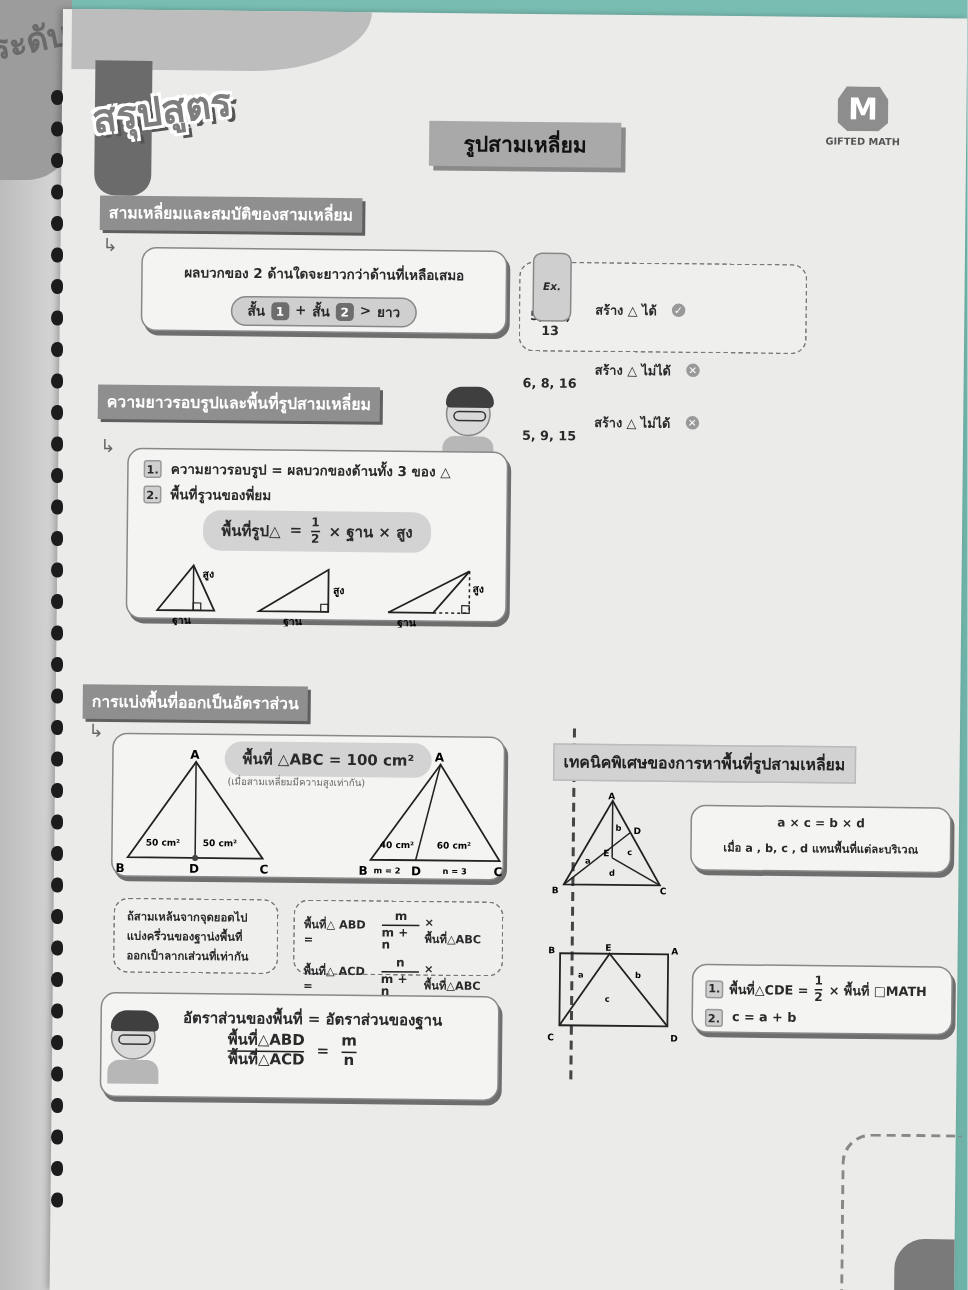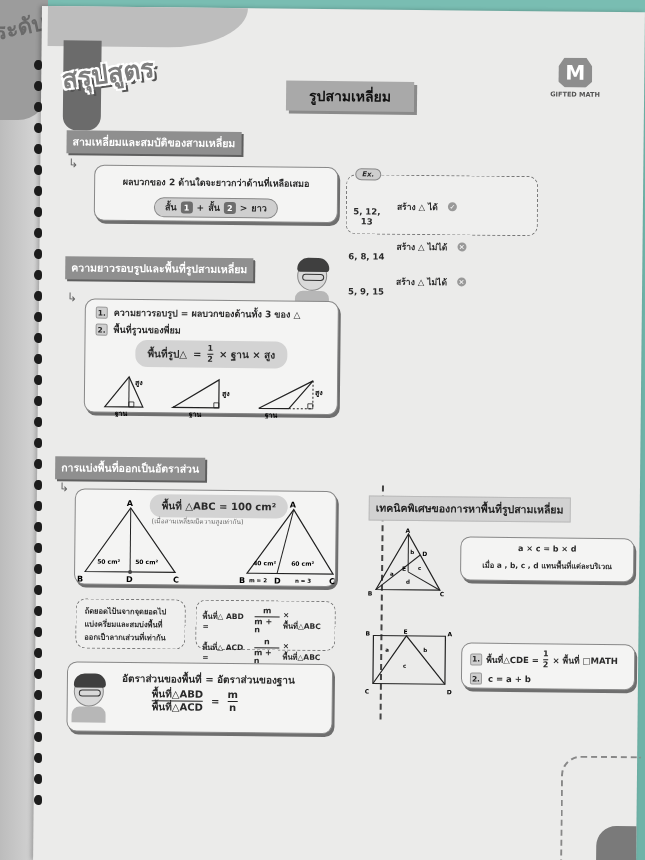--- a/index.html
+++ b/index.html
@@ -57,21 +57,21 @@
   .section-tag.light { background: #d2d2d2; color: #222; box-shadow: none; border: 1px solid #bbb; }
   .arrow-hook { position: absolute; font-size: 12px; color: #666; }
   .card {
     position: absolute; background: #f4f4f3; border: 1.5px solid #888;
     border-radius: 10px; box-shadow: 2px 3px 0 #6e6e6e;
   }
   .dash-card { position: absolute; border: 1.5px dashed #777; border-radius: 10px; background: #efefee; }
   .pill { display: inline-flex; align-items: center; gap: 4px; background: #cfcfcf; border: 1.5px solid #888; border-radius: 12px; padding: 2px 10px; font-size: 9px; font-weight: bold; }
   .num-box { display: inline-flex; width: 12px; height: 12px; background: #6d6d6d; color: #fff; font-size: 8px; align-items: center; justify-content: center; border-radius: 3px; }
   .center-text { text-align: center; font-size: 9px; font-weight: bold; }
-  .ex-tab { position: absolute; left: 8px; top: -7px; background: #cfcfcf; border: 1px solid #888; border-radius: 6px; font-size: 7px; font-weight: bold; padding: 1px 6px; font-style: italic; }
+  .ex-tab { position: absolute; left: 8px; top: -7px; background: #cfcfcf; border: 1px solid #888; border-radius: 6px; font-size: 7px; font-weight: bold; padding: 18px 6px; font-style: italic; }
   .ex-row { display: flex; gap: 10px; font-size: 8.5px; font-weight: bold; margin-bottom: 4px; align-items: center; }
   .ex-row .nums { width: 40px; text-align: center; margin-top: 21px; }
   .ex-row .status-icon { width: 9px; height: 9px; border-radius: 50%; background: #999; color: #fff; font-size: 7px; display: inline-flex; align-items: center; justify-content: center; }
   .list-row { display: flex; align-items: center; gap: 6px; font-size: 9px; font-weight: bold; margin-bottom: 3px; }
   .list-num { display: inline-flex; width: 12px; height: 12px; background: #cfcfcf; border: 1px solid #999; font-size: 7.5px; align-items: center; justify-content: center; border-radius: 2px; }
   .formula-pill { display: inline-flex; align-items: center; gap: 6px; background: #d3d3d3; border-radius: 12px; padding: 4px 12px; font-size: 10px; font-weight: bold; }
   .frac { display: inline-flex; flex-direction: column; align-items: center; line-height: 1; font-size: 8px; }
   .frac .bar { width: 100%; border-top: 1px solid #222; margin: 1px 0; }
   .dashed-divider { position: absolute; left: 345px; top: 476px; height: 234px; border-left: 2px dashed #444; }
   .mascot { position: absolute; }
@@ -124,21 +124,21 @@
   </div>
 
   <div class="dash-card" style="left:306px;top:165px;width:192px;height:60px;padding:10px 0 0 0;">
     <span class="ex-tab">Ex.</span>
     <div class="ex-row">
       <span class="nums">5, 12, 13</span>
       <span>สร้าง △ ได้</span>
       <span class="status-icon">✓</span>
     </div>
     <div class="ex-row">
-      <span class="nums">6, 8, 14</span>
+      <span class="nums">6, 8, 16</span>
       <span>สร้าง △ ไม่ได้</span>
       <span class="status-icon">✕</span>
     </div>
     <div class="ex-row">
       <span class="nums">5, 9, 15</span>
       <span>สร้าง △ ไม่ได้</span>
       <span class="status-icon">✕</span>
     </div>
   </div>
 
@@ -213,22 +213,22 @@
       <text x="199" y="92" font-size="8">D</text>
       <text x="254" y="92" font-size="8">C</text>
       <text x="178" y="74" font-size="6">40 cm²</text>
       <text x="216" y="74" font-size="6">60 cm²</text>
       <text x="174" y="91" font-size="5.5">m = 2</text>
       <text x="220" y="91" font-size="5.5">n = 3</text>
     </svg>
   </div>
 
   <div class="dash-card" style="left:40px;top:592px;width:110px;height:50px;padding:5px 8px;font-size:7.5px;font-weight:bold;line-height:13px;">
-    <div>ถ้ดยอดไป้นจากจุดยอดไป</div>
-    <div>แบ่งครึ่ยมและสมบ่งพื้นที่</div>
+    <div>ถ้สามเหล้นจากจุดยอดไป</div>
+    <div>แบ่งครึ่วนของฐาน่งพื้นที่</div>
     <div>ออกเป็าลากเส่วนที่เท่ากัน</div>
   </div>
   <div class="dash-card" style="left:160px;top:592px;width:140px;height:50px;padding:6px 6px;font-size:7.5px;font-weight:bold;">
     <div style="display:flex;align-items:center;gap:3px;margin-bottom:4px;">
       <span>พื้นที่△ ABD =</span>
       <span class="frac">
           <span>m</span>
           <span class="bar"></span>
           <span>m + n</span>
         </span>
@@ -248,21 +248,21 @@
   <div class="card" style="left:32px;top:655px;width:266px;height:70px;">
     <div class="mascot" style="left:6px;top:14px;">
       <div class="face">
           <div class="hair"></div>
           <div class="glasses"></div>
         </div>
       <div class="body"></div>
     </div>
     <div style="position:absolute;left:54px;top:8px;font-size:10px;font-weight:bold;">อัตราส่วนของพื้นที่ = อัตราส่วนของฐาน</div>
     <div style="position:absolute;left:84px;top:26px;display:flex;align-items:center;gap:8px;font-size:10px;font-weight:bold;">
-      <span class="frac" style="font-size:10px;">
+      <span class="frac" style="font-size:10px;align-items:flex-end;">
           <span>พื้นที่△ABD</span>
           <span class="bar"></span>
           <span>พื้นที่△ACD</span>
         </span>
       <span>=</span>
       <span class="frac" style="font-size:10px;">
           <span>m</span>
           <span class="bar"></span>
           <span>n</span>
         </span>

